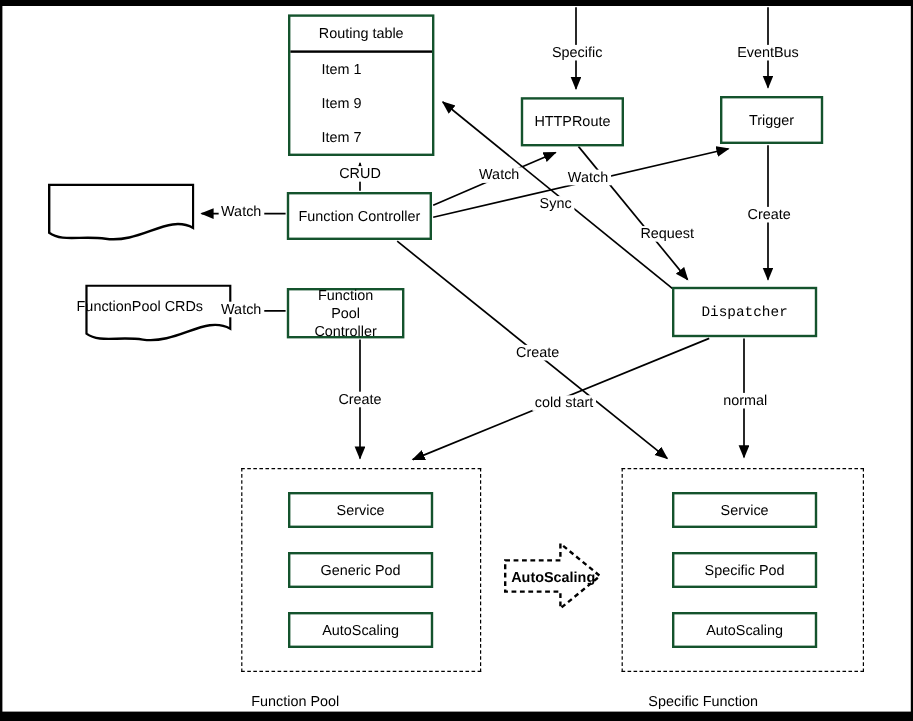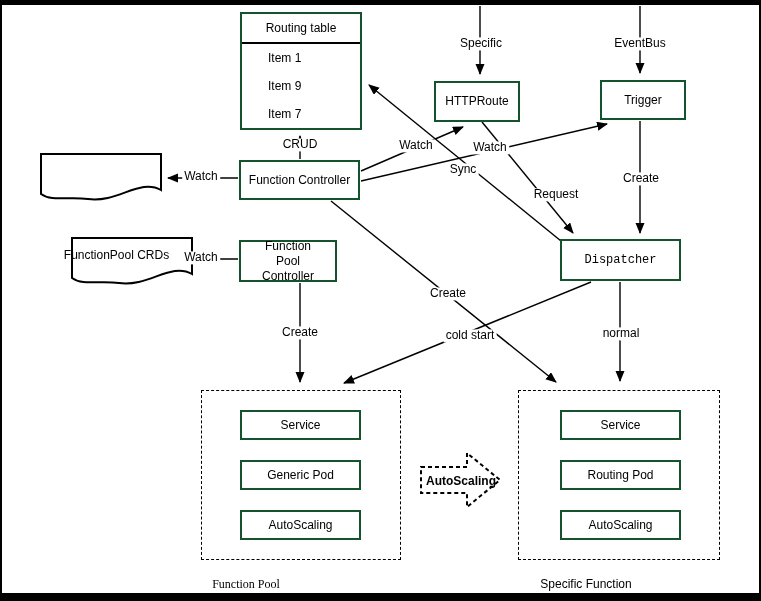--- a/index.html
+++ b/index.html
@@ -74,25 +74,25 @@
   <div class="node" style="left:434px;top:81px;width:86px;height:41px;">HTTPRoute</div>
   <div class="node" style="left:600px;top:80px;width:86px;height:40px;">Trigger</div>
   <div class="node" style="left:239px;top:160px;width:121px;height:40px;">Function Controller</div>
   <div class="node" style="left:239px;top:240px;width:98px;height:42px;padding:0 14px;">Function Pool Controller</div>
   <div class="node" style="left:560px;top:239px;width:121px;height:42px;font-family:Liberation Mono, monospace;">Dispatcher</div>
 
   <div class="group" style="left:201px;top:390px;width:200px;height:170px;"></div>
   <div class="node" style="left:240px;top:410px;width:121px;height:30px;">Service</div>
   <div class="node" style="left:240px;top:460px;width:121px;height:30px;">Generic Pod</div>
   <div class="node" style="left:240px;top:510px;width:121px;height:30px;">AutoScaling</div>
-  <div class="group-label" style="left:246px;top:584px;font-family:Liberation Serif, serif;">Function Pool</div>
+  <div class="group-label" style="left:246px;top:584px;">Function Pool</div>
 
   <div class="group" style="left:518px;top:390px;width:202px;height:170px;"></div>
   <div class="node" style="left:560px;top:410px;width:121px;height:30px;">Service</div>
-  <div class="node" style="left:560px;top:460px;width:121px;height:30px;">Routing Pod</div>
+  <div class="node" style="left:560px;top:460px;width:121px;height:30px;">Specific Pod</div>
   <div class="node" style="left:560px;top:510px;width:121px;height:30px;">AutoScaling</div>
   <div class="group-label" style="left:586px;top:584px;">Specific Function</div>
 
   <div class="specialize-label" style="left:461px;top:481px;">AutoScaling</div>
 
   <div class="edge-label" style="left:481px;top:44px;">Specific</div>
   <div class="edge-label" style="left:640px;top:44px;">EventBus</div>
   <div class="edge-label" style="left:300px;top:145px;">CRUD</div>
   <div class="edge-label" style="left:201px;top:177px;">Watch</div>
   <div class="edge-label" style="left:201px;top:258px;">Watch</div>

